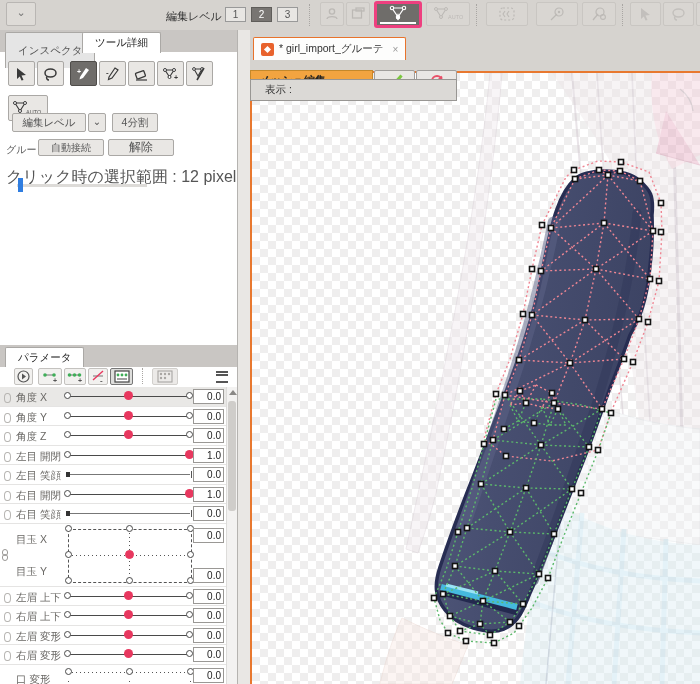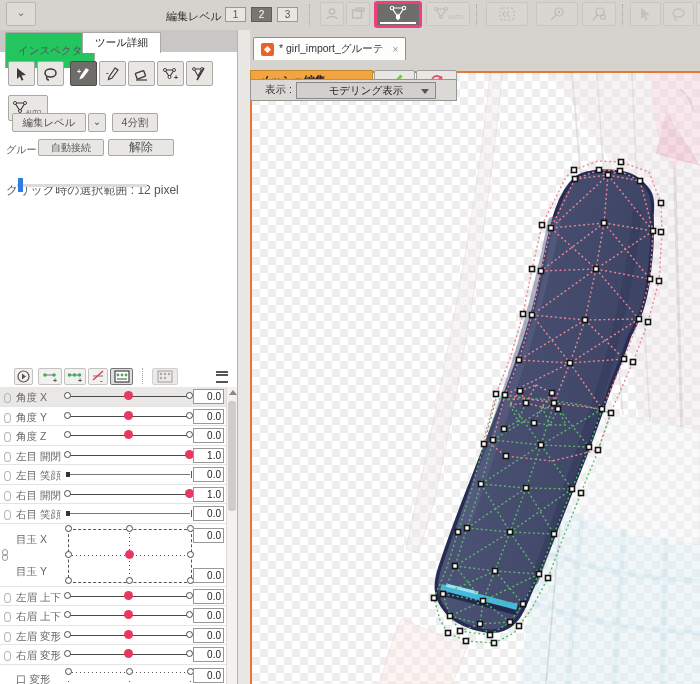--- a/index.html
+++ b/index.html
@@ -20,21 +20,21 @@
   .vsep{position:absolute;top:4px;width:0;height:22px;border-left:1px dotted #a9a6a3;}
   .lvlbtn{position:absolute;top:7px;width:21px;height:15px;box-sizing:border-box;border:1px solid #999;
           background:#e8e6e3;color:#555;font-size:10px;display:flex;align-items:center;justify-content:center;}
   .lvlbtn.sel{background:#787572;border-color:#5f5d5a;color:#fff;}
 
   
   #leftpanel{position:absolute;left:0;top:30px;width:238px;height:654px;background:#fff;
              border-right:1px solid #b5b3b0;box-sizing:border-box;overflow:hidden;}
   .tabstrip{position:absolute;left:0;width:238px;height:22px;background:#c9c6c3;}
   .ptab{position:absolute;top:2px;height:36px;padding:0 12px;display:flex;align-items:center;
-        font-size:10.5px;color:#555;background:#22c55e;border:1px solid #aaa8a5;border-bottom:none;
+        font-size:10.5px;color:#555;background:#e5e5e5;border:1px solid #aaa8a5;border-bottom:none;
         border-radius:2px 2px 0 0;box-sizing:border-box;}
   .ptab.active{background:#fff;color:#222;height:21px;}
   .sbtn{position:absolute;display:flex;align-items:center;justify-content:center;background:#e9e7e4;
         border:1px solid #aaa8a5;border-radius:2px;box-sizing:border-box;color:#555;}
   .sbtn.sel{background:#6f6d6a;border-color:#4f4d4a;color:#fff;}
   .minibar{font-size:10px;color:#555;}
 
   
   #rangeTrack{position:absolute;left:17px;top:184px;width:130px;height:3px;background:#dddbd8;}
   #rangeHandle{position:absolute;left:18px;top:178px;width:5px;height:14px;background:#2f7de0;}
@@ -261,24 +261,27 @@
   <div class="sbtn" style="left:12px;top:83px;width:74px;height:19px;font-size:10.5px;">編集レベル</div>
   <div class="sbtn" style="left:88px;top:83px;width:18px;height:19px;">
     <span style="color:#555;font-size:10px;margin-top:-2px;">⌄</span>
   </div>
   <div class="sbtn" style="left:112px;top:83px;width:46px;height:19px;font-size:10.5px;">4分割</div>
 
   <div class="abs minibar" style="left:6px;top:113px;">グルー :</div>
   <div class="sbtn" style="left:38px;top:109px;width:66px;height:17px;font-size:10px;">自動接続</div>
   <div class="sbtn" style="left:108px;top:109px;width:66px;height:17px;font-size:12px;">解除</div>
 
-  <div class="abs" style="left:6px;top:152px;font-size:12px;color:#555;">クリック時の選択範囲 : 12 pixel</div>
+  <div class="abs" style="left:6px;top:137px;font-size:16px;color:#555;">クリック時の選択範囲 : 12 pixel</div>
   <div id="rangeTrack" style="top:154px;"></div>
   <div id="rangeHandle" style="top:148px;"></div>
 
+  <div class="tabstrip" style="top:315px;">
+    <div class="ptab active" style="left:5px;">パラメータ</div>
+  </div>
 
   <div id="paramIcons" style="top:337px;">
     <div class="picoBtn" style="left:14px;width:19px;">
       <svg width="13" height="13" viewBox="0 0 13 13">
         <circle cx="6.5" cy="6.5" r="5.5" fill="none" stroke="#555" stroke-width="1.2"></circle>
         <path d="M5 3.5 L9 6.5 L5 9.5 Z" fill="#555"></path>
       </svg>
     </div>
     <div class="picoBtn" style="left:38px;width:24px;">
       <svg width="17" height="13" viewBox="0 0 17 13">
@@ -725,17 +728,13 @@
   <div class="okbtn" style="left:124px;">
     <span class="check-glyph"></span>
   </div>
   <div class="okbtn" style="left:166px;">
     <span class="no-glyph"></span>
   </div>
 </div>
 
 <div id="viewbar">
   <span class="vlabel">表示 :</span>
-  <div id="viewdrop">
-    <span>モデリング表示</span>
-    <span class="tri"></span>
-  </div>
 </div>
 
 </body></html>

